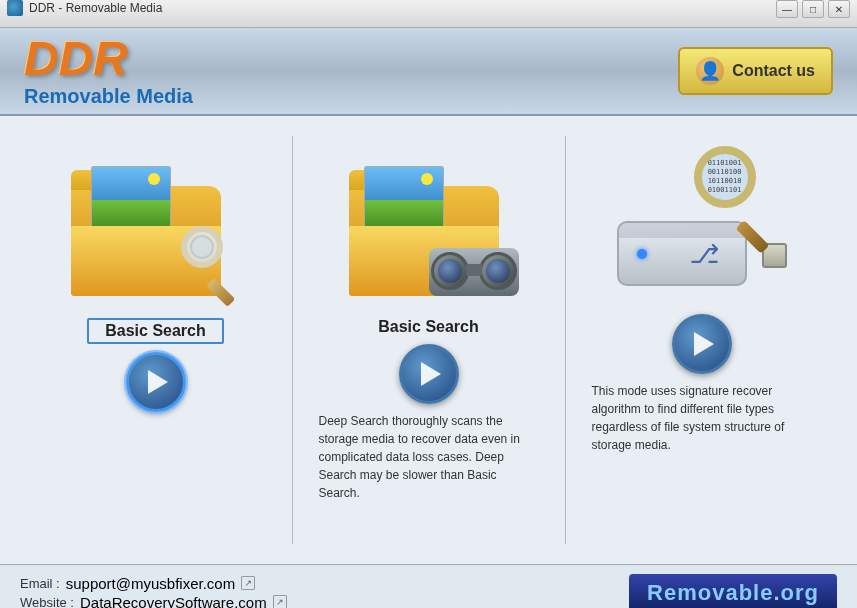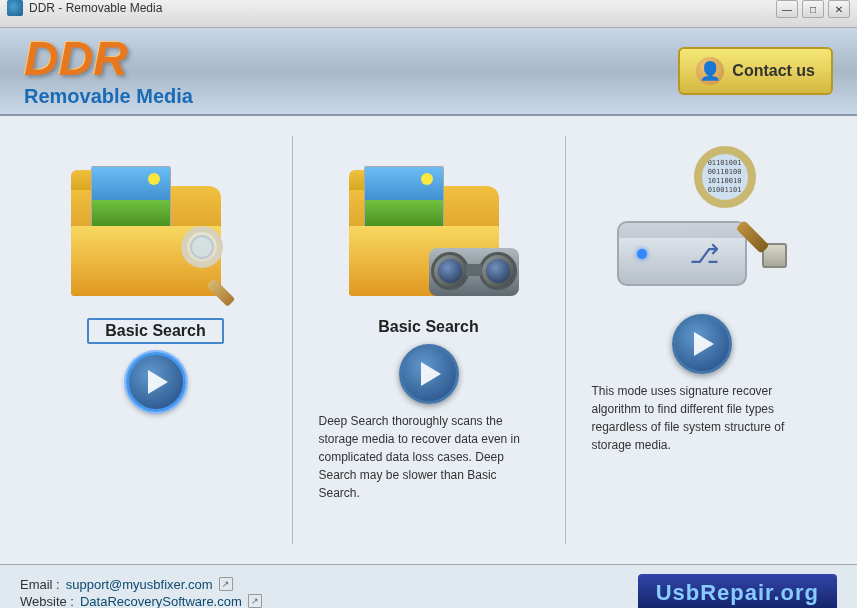--- a/index.html
+++ b/index.html
@@ -206,23 +206,23 @@
       gap: 2px;
     }
     .footer-row {
       display: flex;
       align-items: center;
       gap: 6px;
       font-size: 13px;
       color: #333;
     }
     .footer-link {
-      color: #0c4a6e;
+      color: #000000;
       text-decoration: none;
-      font-size: 13px;
+      font-size: 15px;
       cursor: pointer;
     }
     .ext-link-icon {
       width: 14px;
       height: 14px;
       border: 1px solid #999;
       border-radius: 1px;
       display: inline-flex;
       align-items: center;
       justify-content: center;
@@ -386,15 +386,15 @@
       <a class="footer-link">support@myusbfixer.com</a>
       <span class="ext-link-icon">↗</span>
     </div>
     <div class="footer-row">
       <span>Website :</span>
       <a class="footer-link">DataRecoverySoftware.com</a>
       <span class="ext-link-icon">↗</span>
     </div>
   </div>
   <div class="footer-brand">
-    <span>UsbRepair.org</span>
+    <span>Removable.org</span>
   </div>
 </div>
 
 </body></html>

